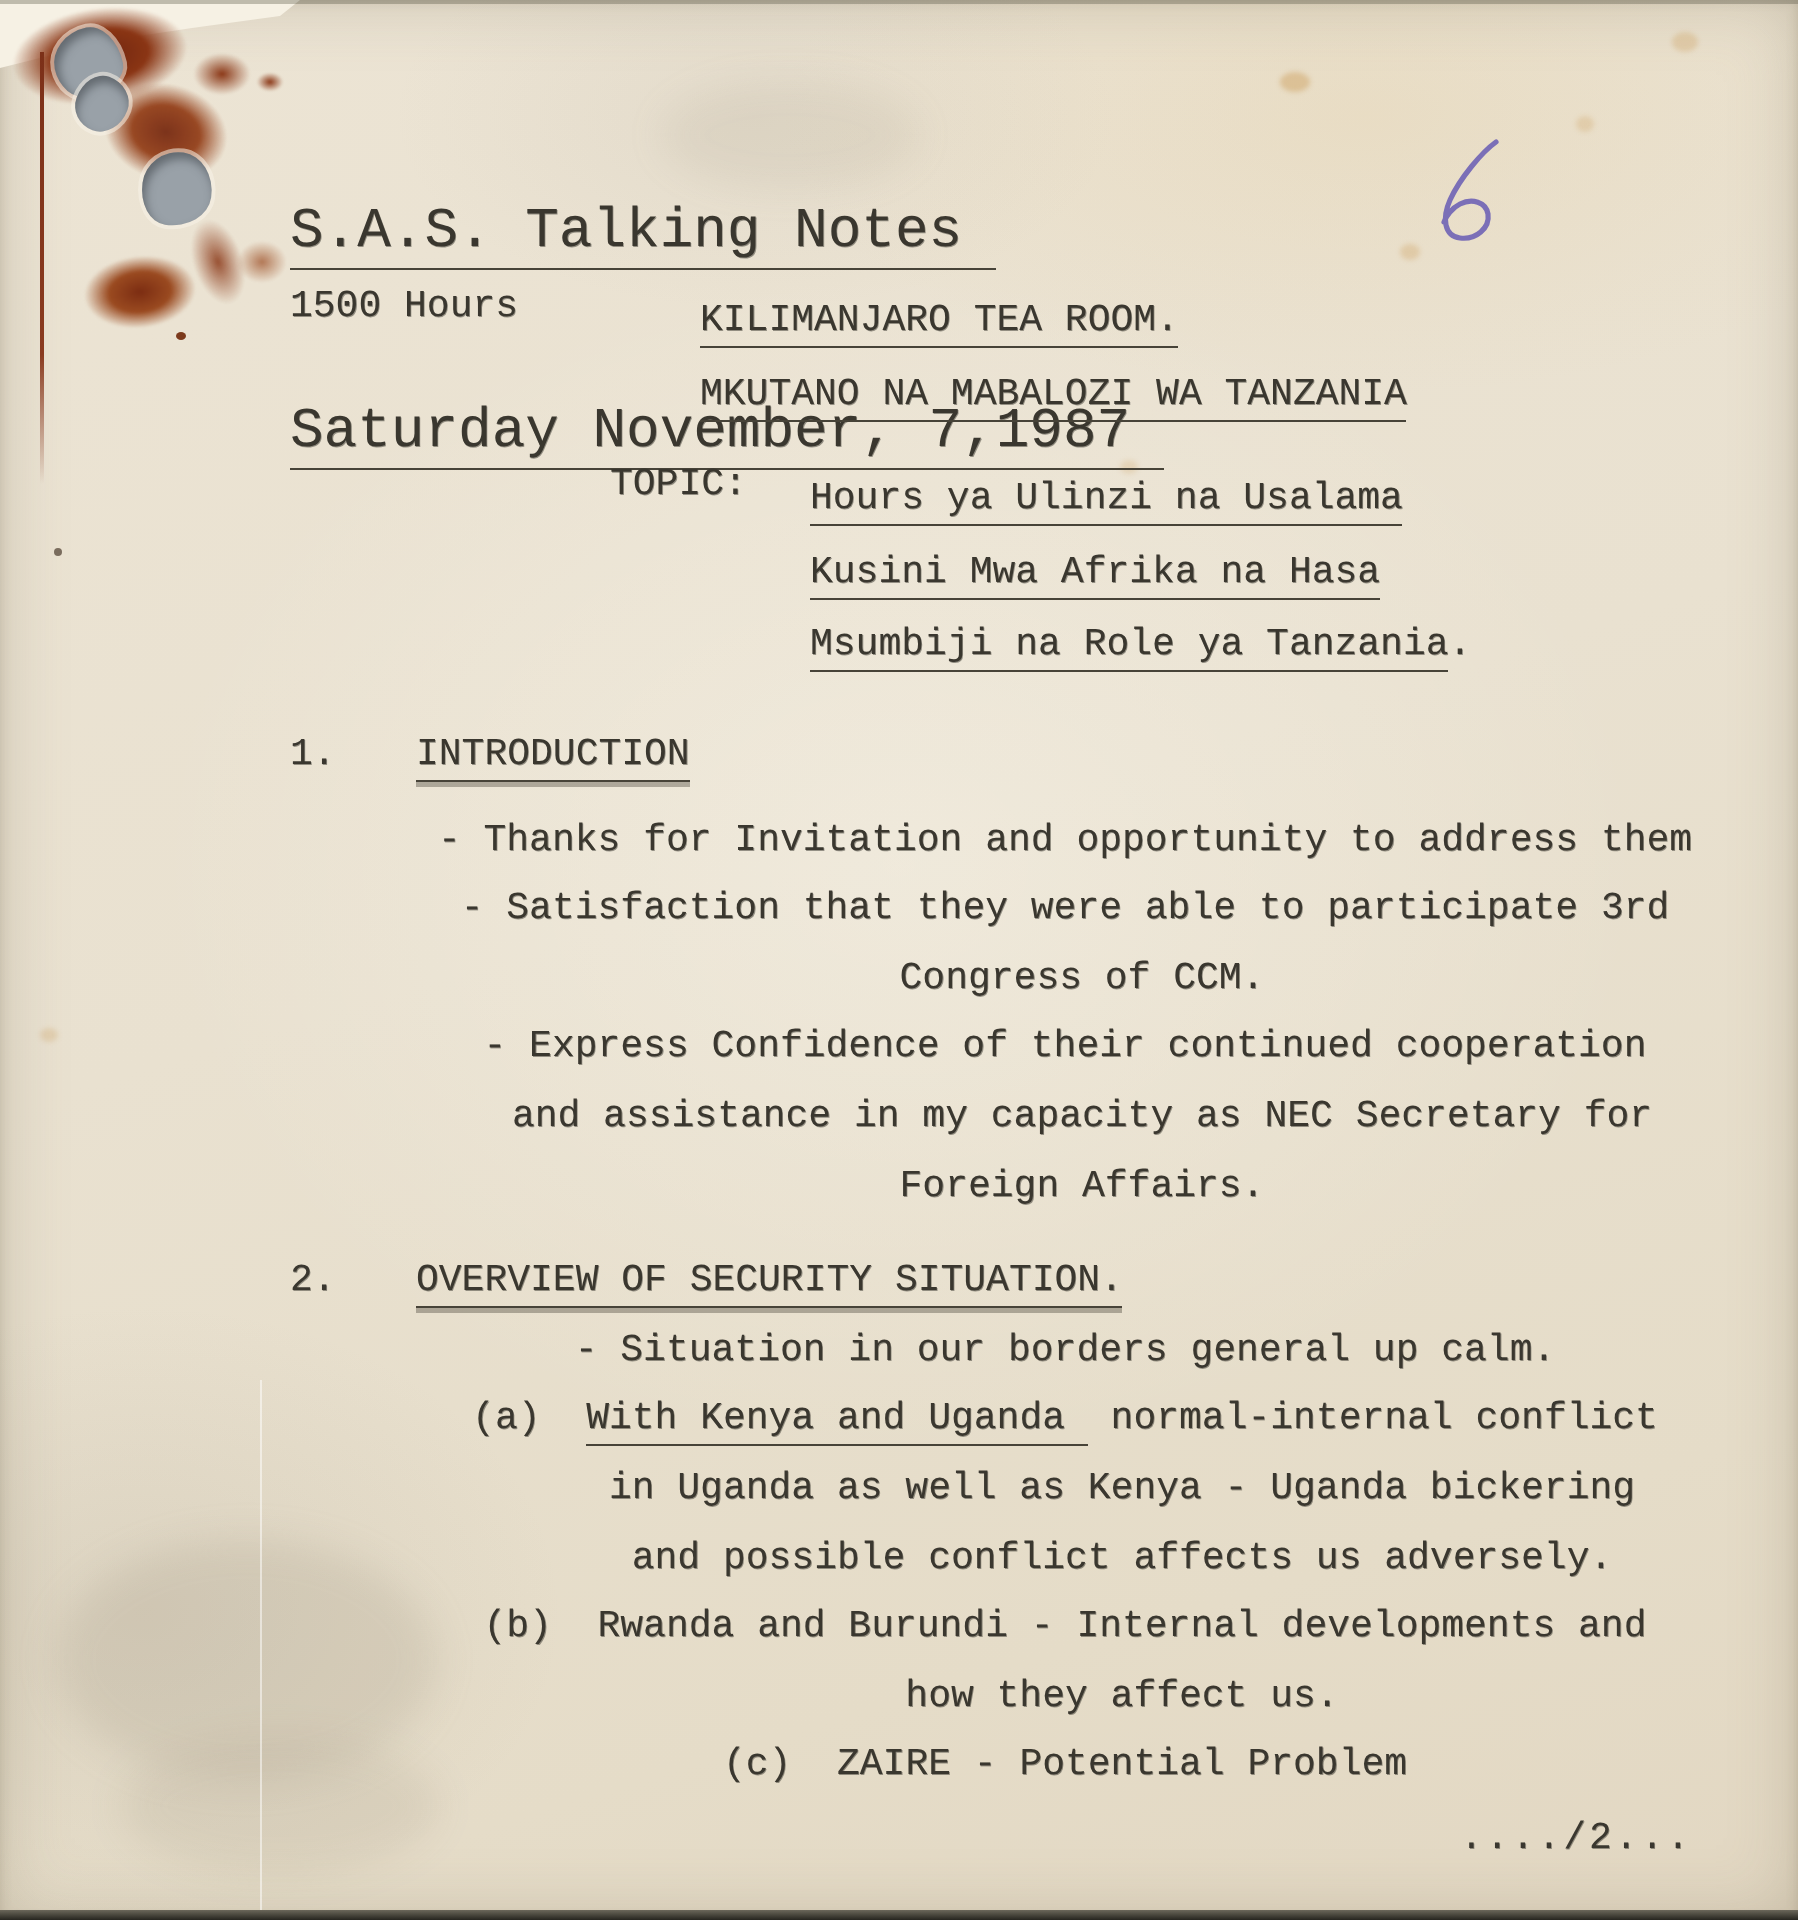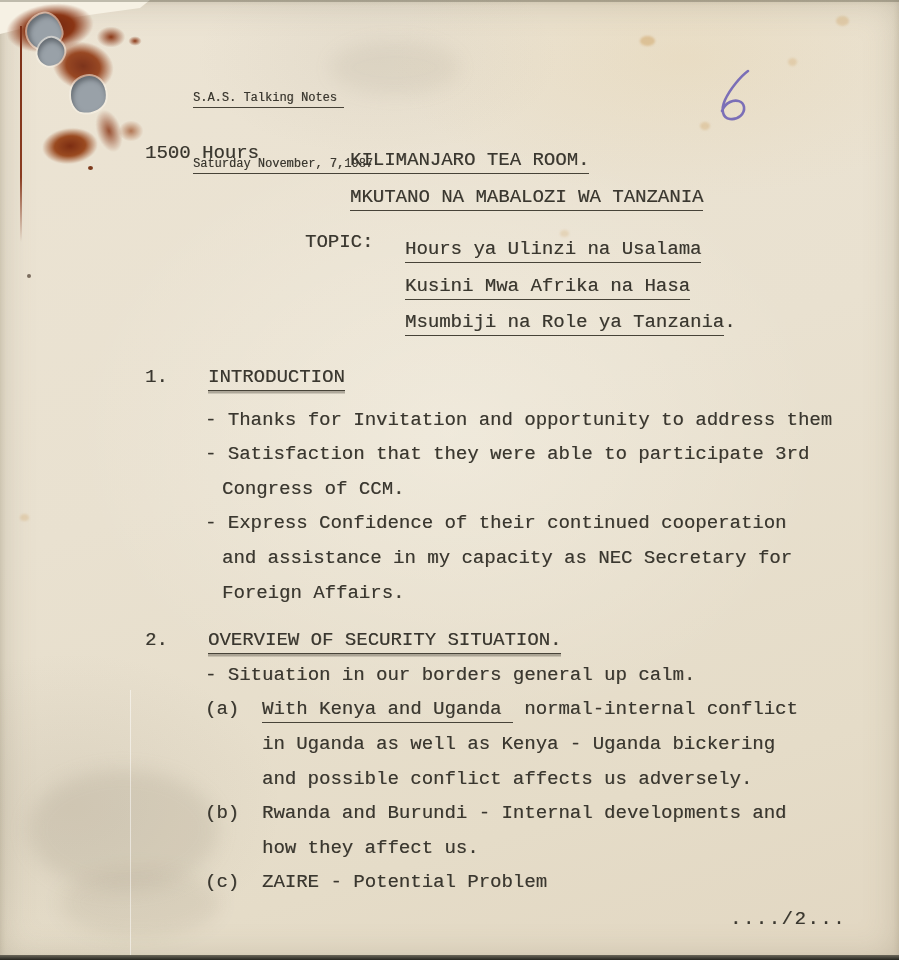--- a/index.html
+++ b/index.html
@@ -57,38 +57,38 @@
   .smudge-1 { left:28px;  top:770px; width:190px; height:120px; }
   .smudge-2 { left:60px;  top:868px; width:160px; height:70px;  opacity:.8; }
   .smudge-3 { left:330px; top:40px;  width:130px; height:55px;  opacity:.6; }
   .crease { position:absolute; left:130px; top:690px; width:1px; height:268px; background:rgba(255,255,255,0.5); }
 
   
   .tw { color:#3a372f; font-size:19px; text-shadow:0.4px 0.4px 0 rgba(58,55,47,0.5); white-space:pre-wrap; }
   .u  { border-bottom:1.6px solid #474338; padding-bottom:2px; }
   .u2 { border-bottom:1.6px solid #474338; padding-bottom:2px; box-shadow:0 2.5px 0 rgba(71,67,56,0.38);text-align:right; }
 
-  .header { position:absolute; left:145px; top:52px; font-size:12px;margin-left:48px; }
+  .header { position:absolute; left:145px; top:36px; font-size:28px; }
   .header .hline { line-height:37px; margin-bottom:1px; }
 
   .session { position:absolute; left:145px; top:142px; display:flex; }
   .session .time { width:205px; }
   .session .stitle .tline { line-height:37px; }
 
   .topic { position:absolute; left:305px; top:231px; display:flex; }
   .topic .tlabel { width:100px; }
   .topic .tlines .tline { line-height:36.5px; }
 
   .sections { position:absolute; left:145px; top:360px; width:715px; }
   .section + .section { margin-top:13px; }
   .sec-head { display:flex; line-height:34.6px; }
   .sec-num  { width:63px; }
   .sec-items { margin-left:60px; }
   .sec-items-gap { margin-top:8px; }
-  .item { line-height:34.6px; }
+  .item { line-height:34.6px;text-align:center; }
   .item.b { padding-left:17px; text-indent:-17px; }
   .item.l { padding-left:57px; text-indent:-57px; }
 
   .footer { position:absolute; left:730px; top:908px; letter-spacing:1.5px; }
 
   .handwritten { position:absolute; left:710px; top:66px; }
 </style>
 </head>
 <body>
 

